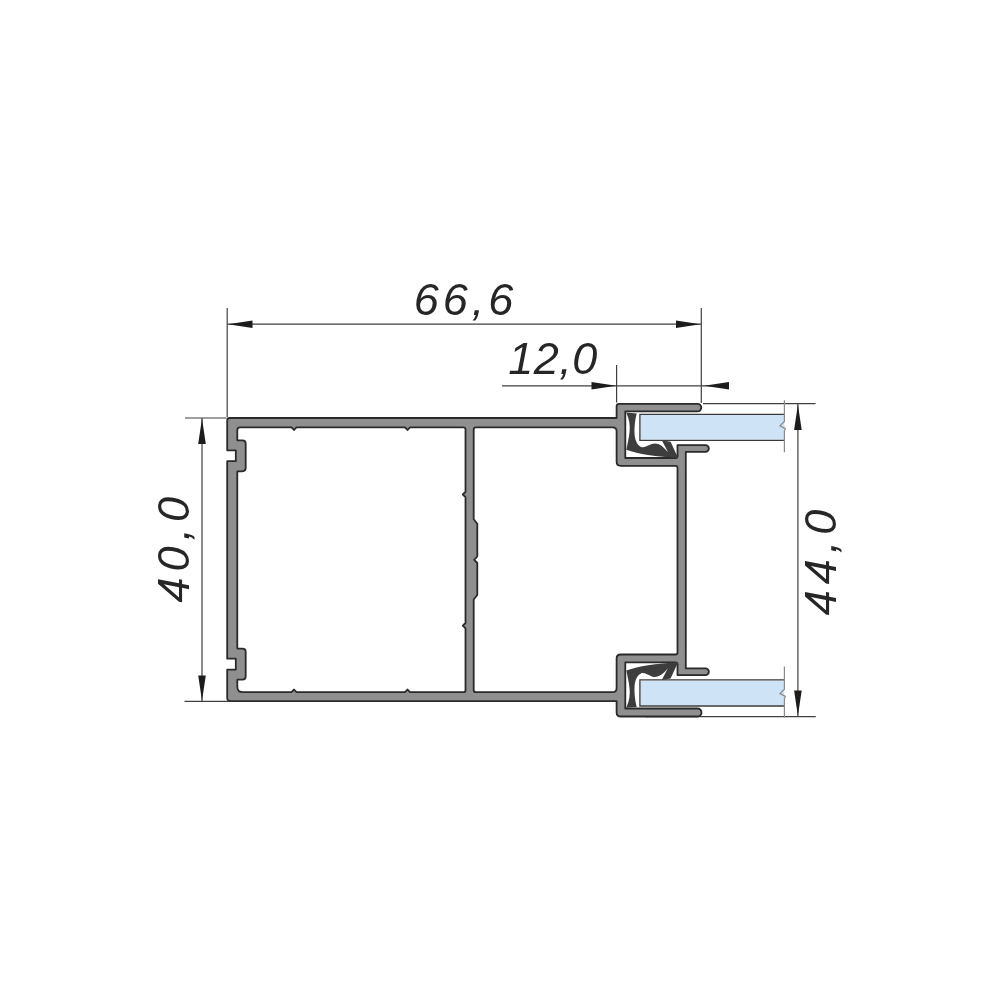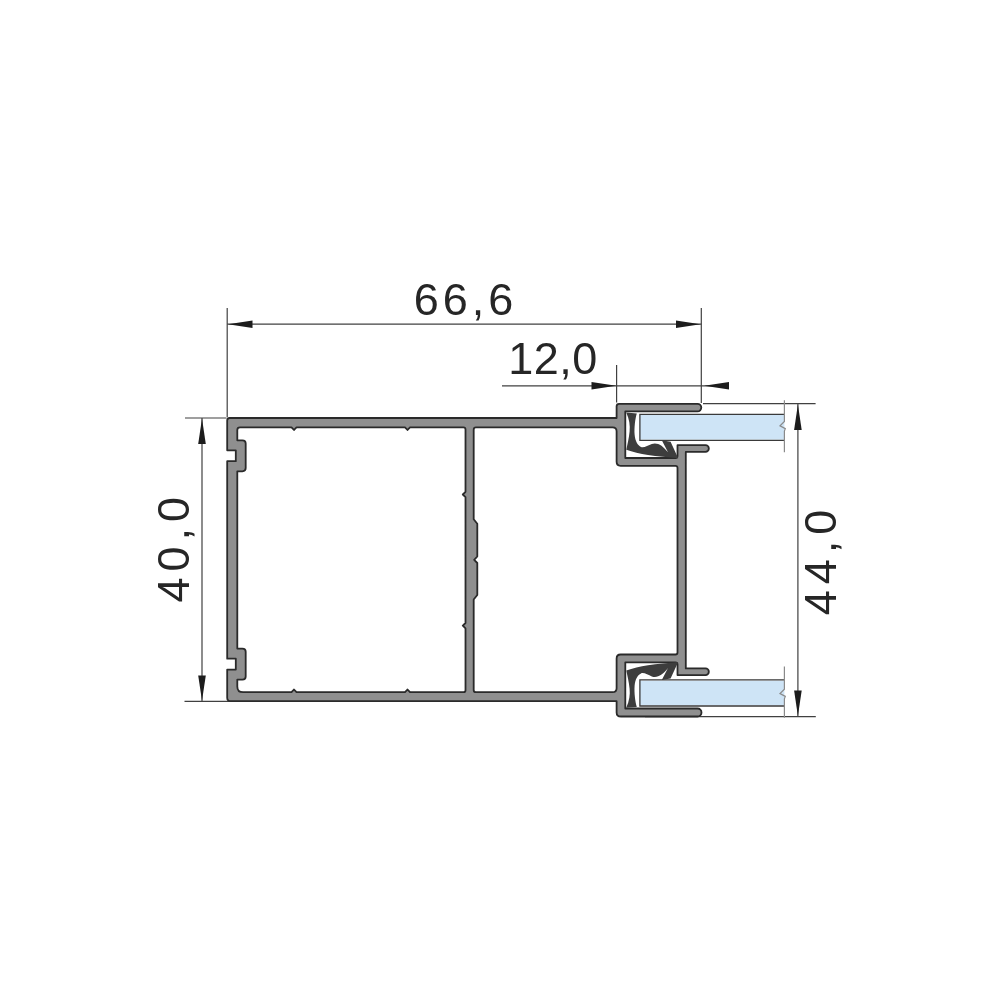--- a/index.html
+++ b/index.html
@@ -1,16 +1,16 @@
 <!DOCTYPE html>
 <html><head>
 <meta charset="utf-8">
 <style>
   html,body{margin:0;padding:0;background:#ffffff;}
-  .page{width:1000px;height:1000px;position:relative;background:#ffffff;overflow:hidden;}
+  .page{width:1000px;height:1000px;position:relative;background:#ffffff;overflow:hidden;font-style:italic;}
   text{font-family:"Liberation Sans",sans-serif;fill:#262626;}
 </style>
 </head>
 <body>
 
 <div class="page">
 <svg width="1000" height="1000" viewBox="0 0 1000 1000">
 
   <line x1="227.2" y1="308" x2="227.2" y2="417" stroke="#404040" stroke-width="1.2"></line>
 

